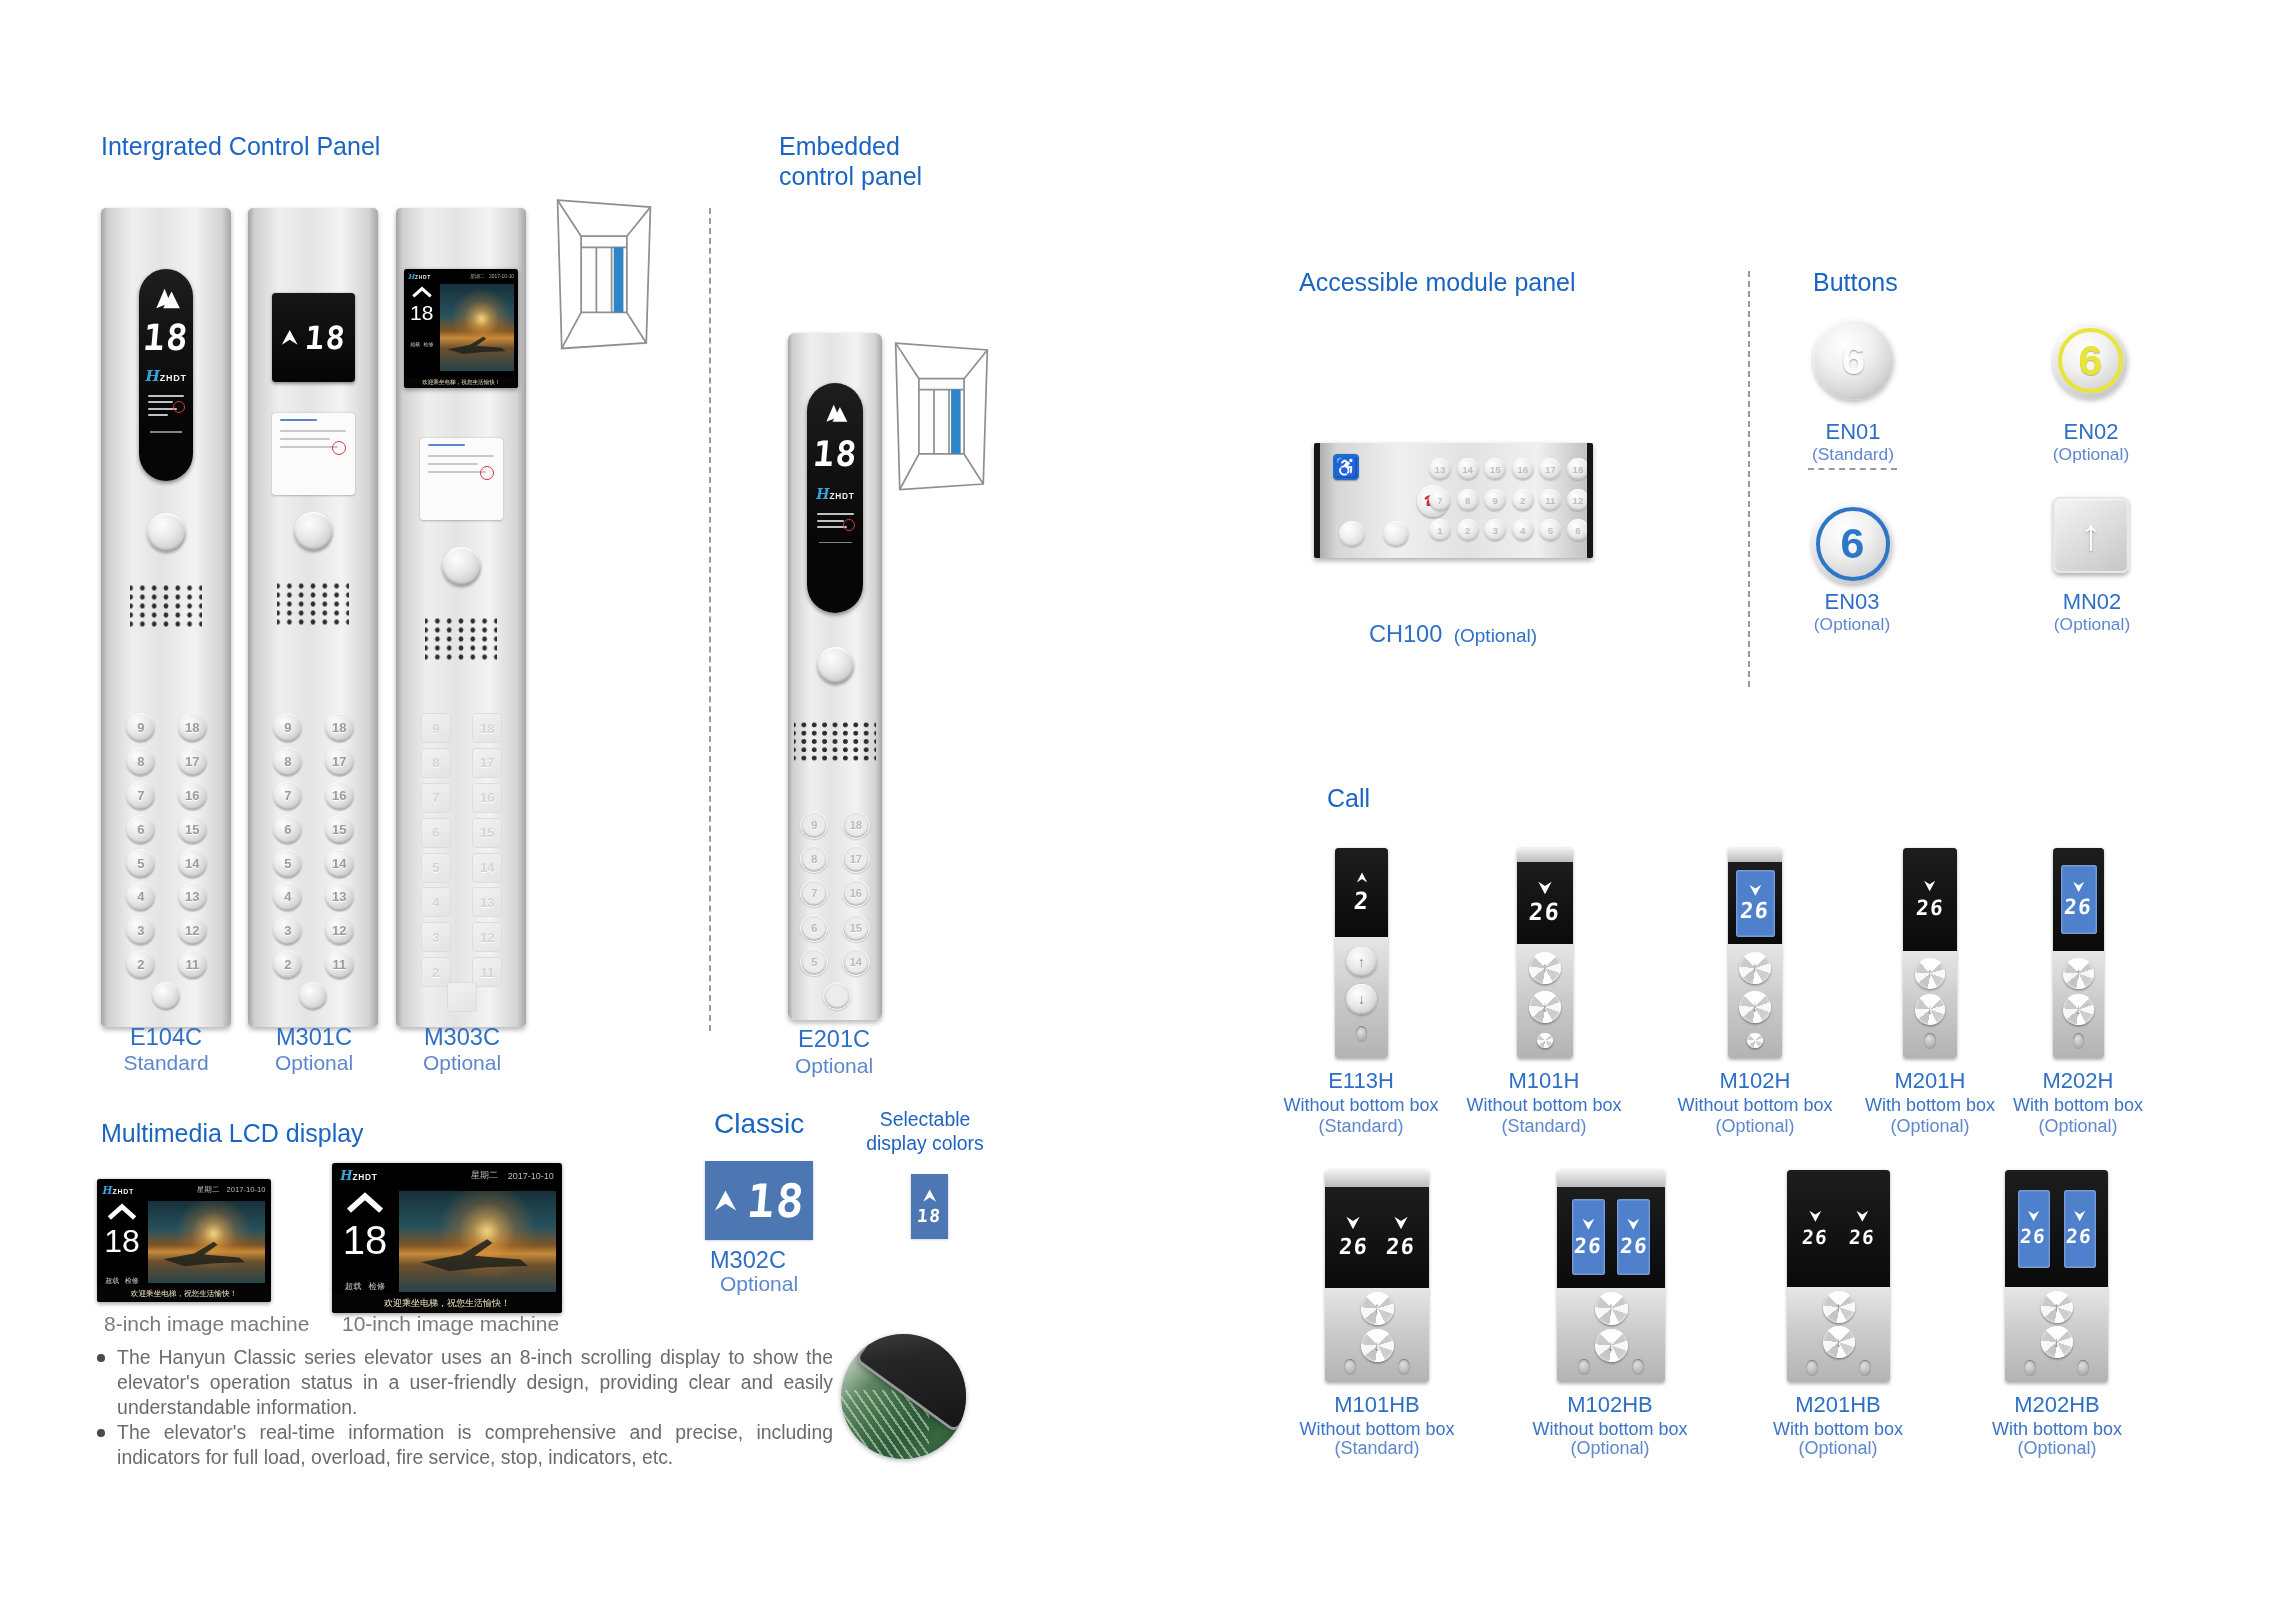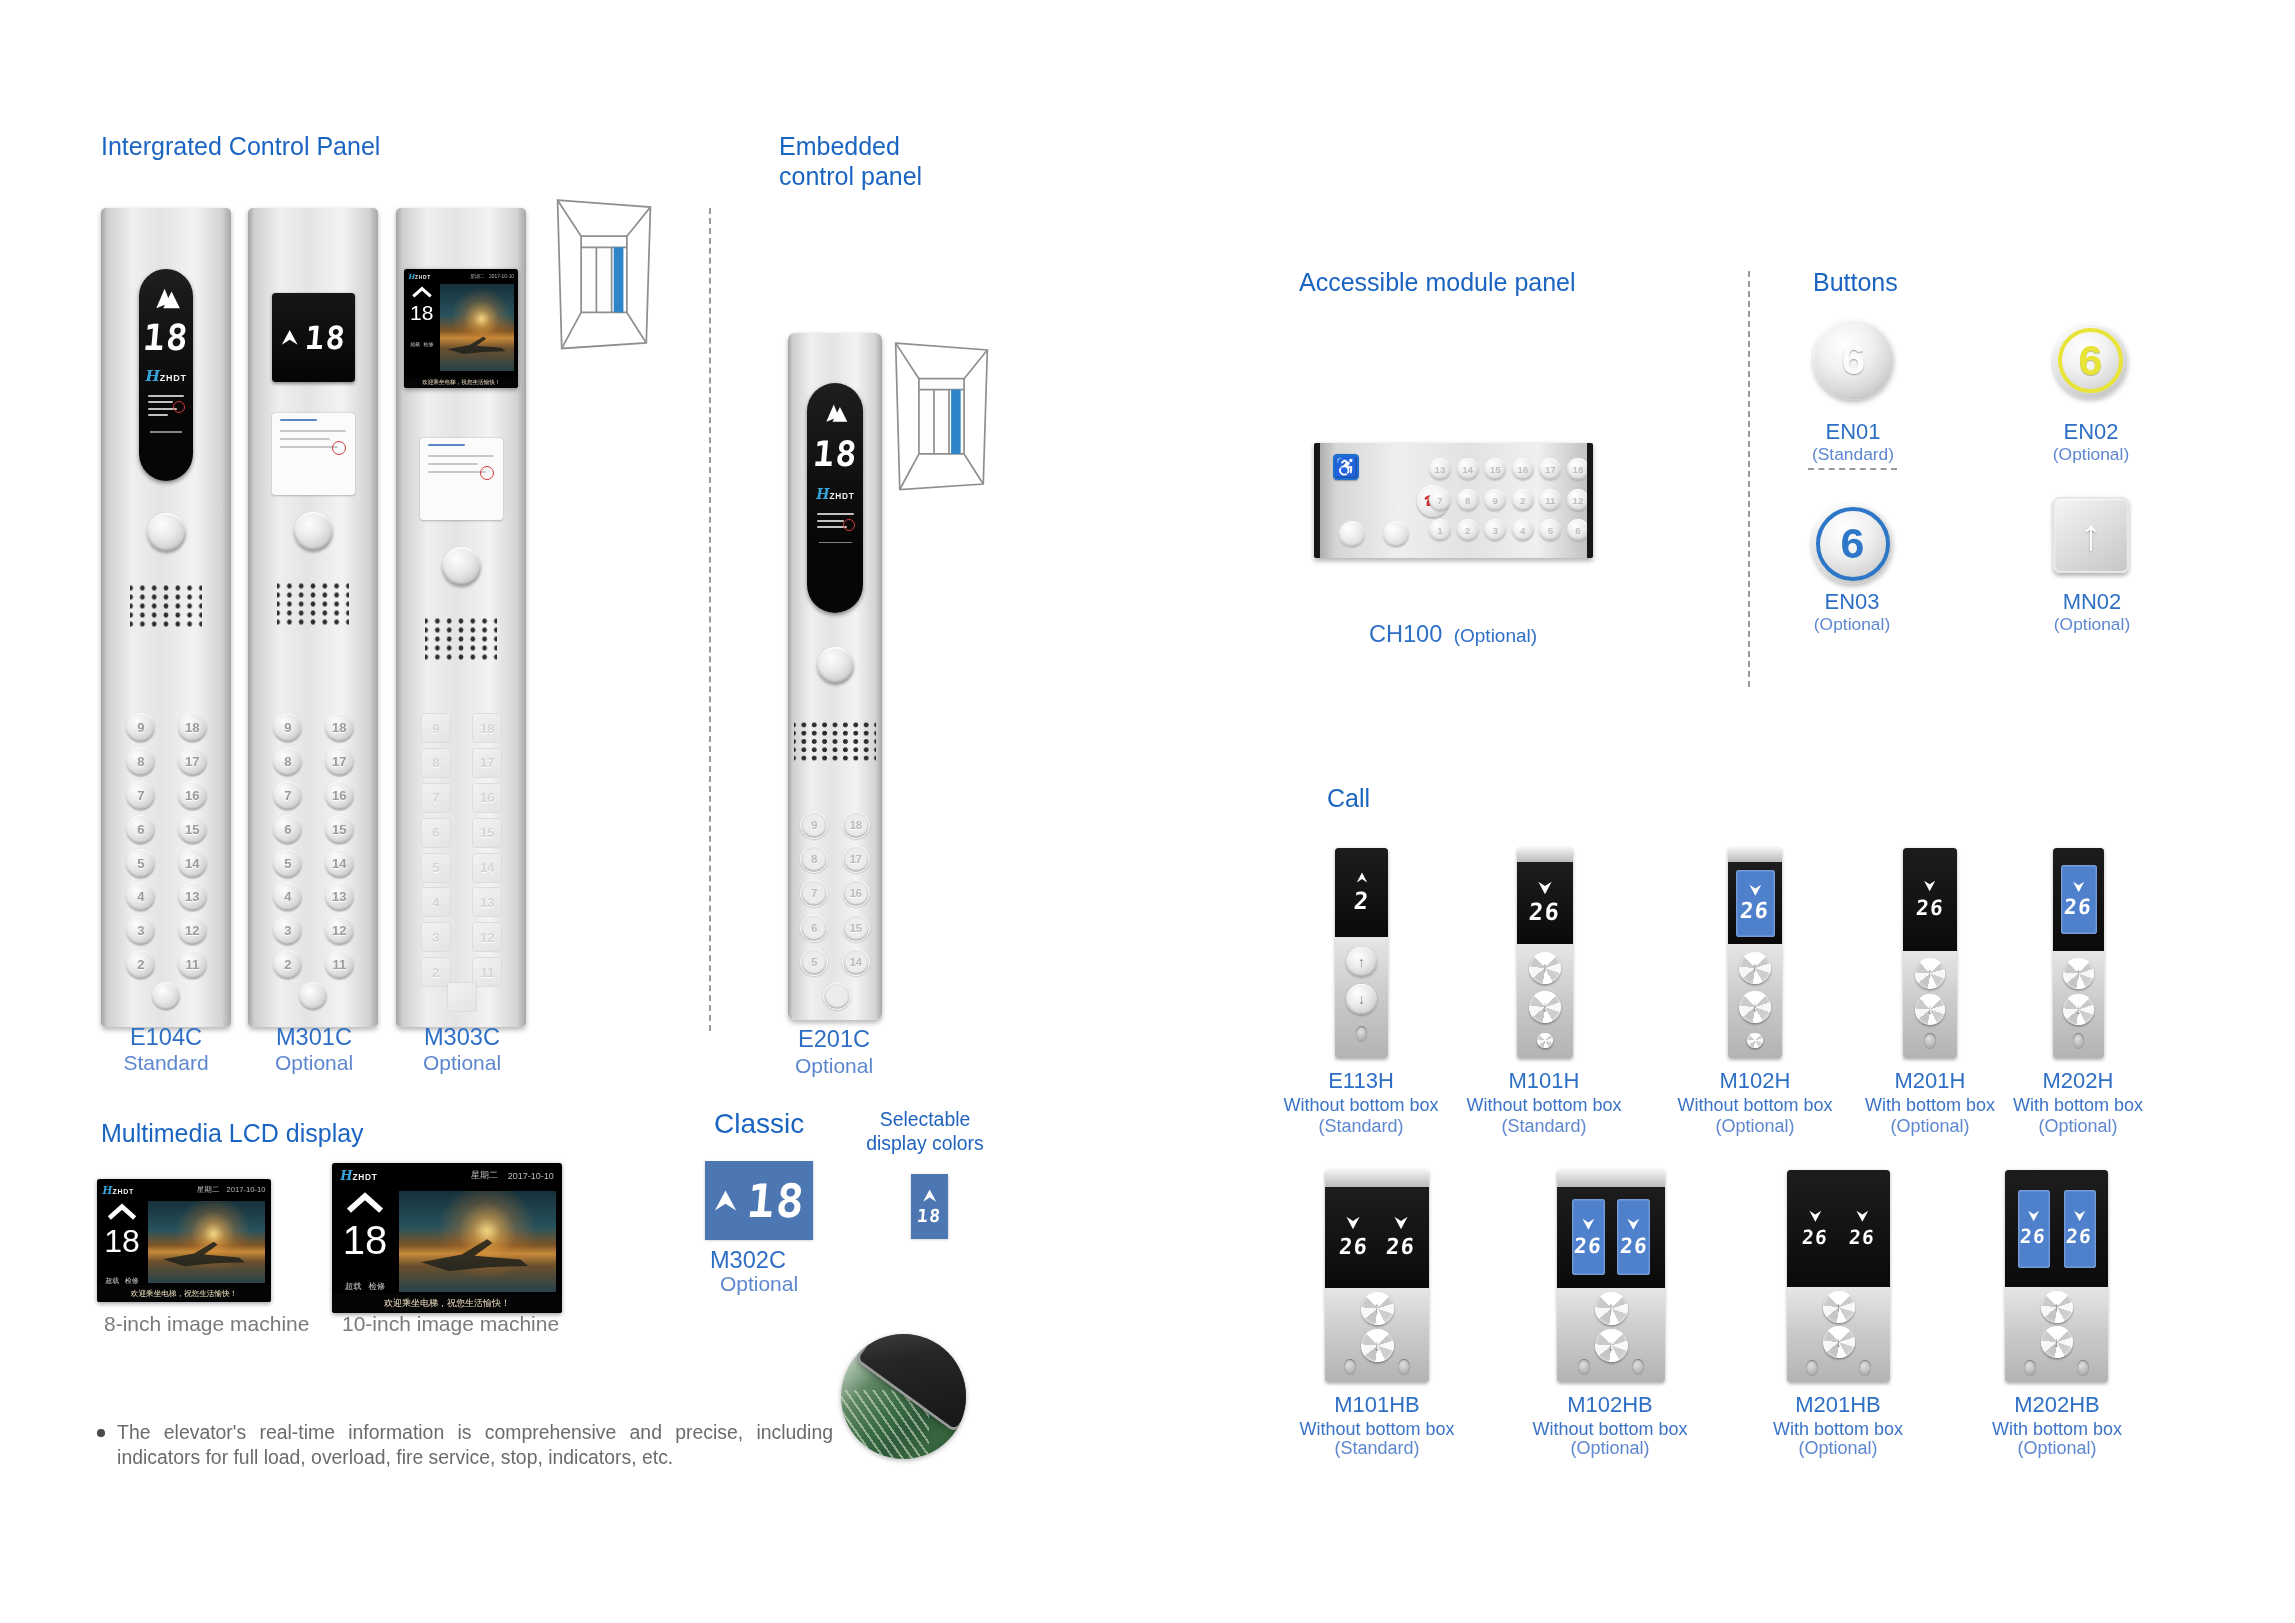--- a/index.html
+++ b/index.html
@@ -365,20 +365,24 @@
       <svg width="139" height="51" viewBox="0 0 100 40" style="position:absolute;left:5.6px;bottom:12.5px;">
           <path d="M8 26 L40 20 L60 8 L64 11 L50 21 L86 24 L92 29 L60 30 L30 33 Z" fill="#23251e" opacity=".9"></path>
         </svg>
     </div>
     <div class="ms-marquee" style="height:19.4px;font-size:9px;">欢迎乘坐电梯，祝您生活愉快！</div>
   </div>
 
   <div class="gray-cap" style="left:104px;top:1312px;">8-inch image machine</div>
   <div class="gray-cap" style="left:342px;top:1312px;">10-inch image machine</div>
 
+  <div class="bullet" style="left:97px;top:1345px;width:736px;">
+      <span class="dot"></span>
+      <p>The Hanyun Classic series elevator uses an 8-inch scrolling display to show the elevator's operation status in a user-friendly design, providing clear and easily understandable information.</p>
+    </div>
   <div class="bullet" style="left:97px;top:1420px;width:736px;">
       <span class="dot"></span>
       <p>The elevator's real-time information is comprehensive and precise, including indicators for full load, overload, fire service, stop, indicators, etc.</p>
     </div>
 
   <div class="circuit" style="left:841px;top:1334px;width:125px;height:125px;">
     <div class="traces"></div>
     <div class="chip"></div>
   </div>
 

